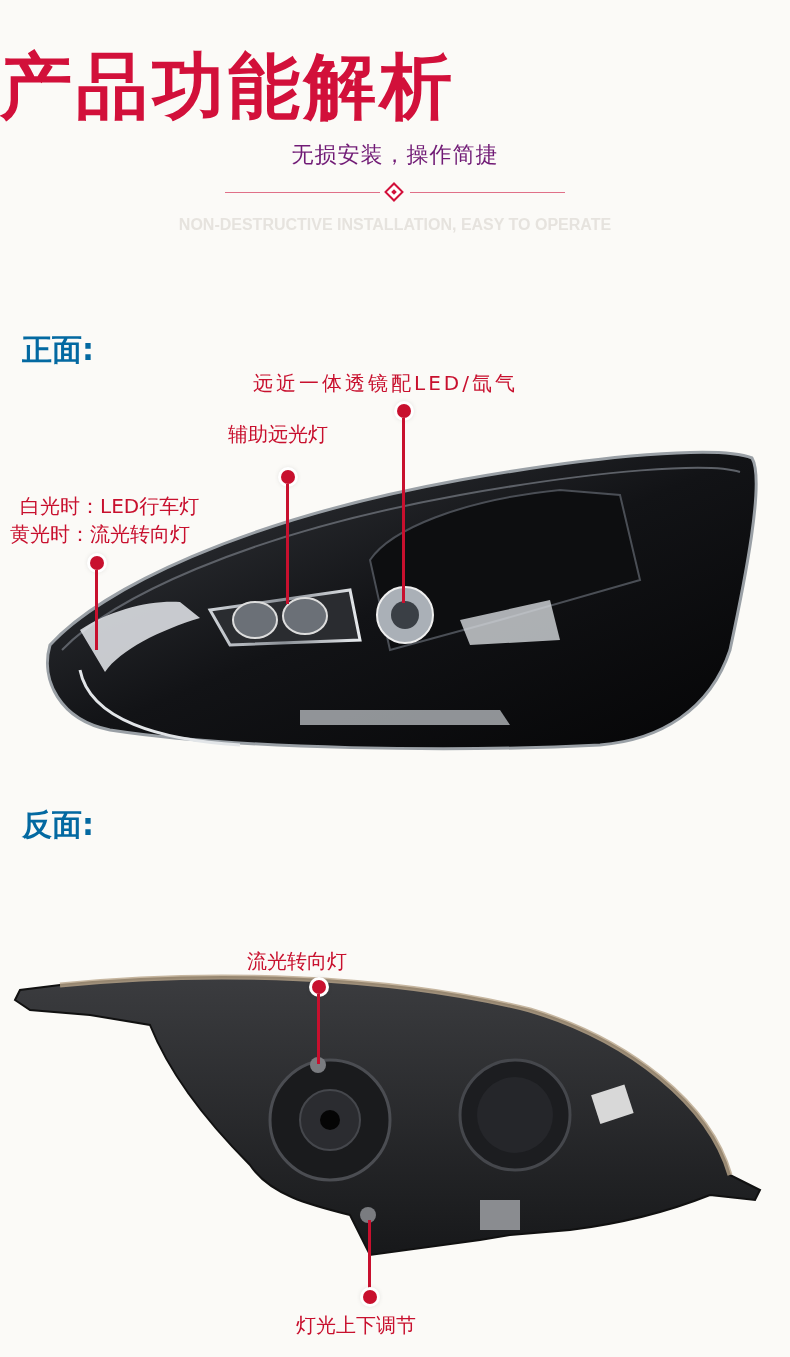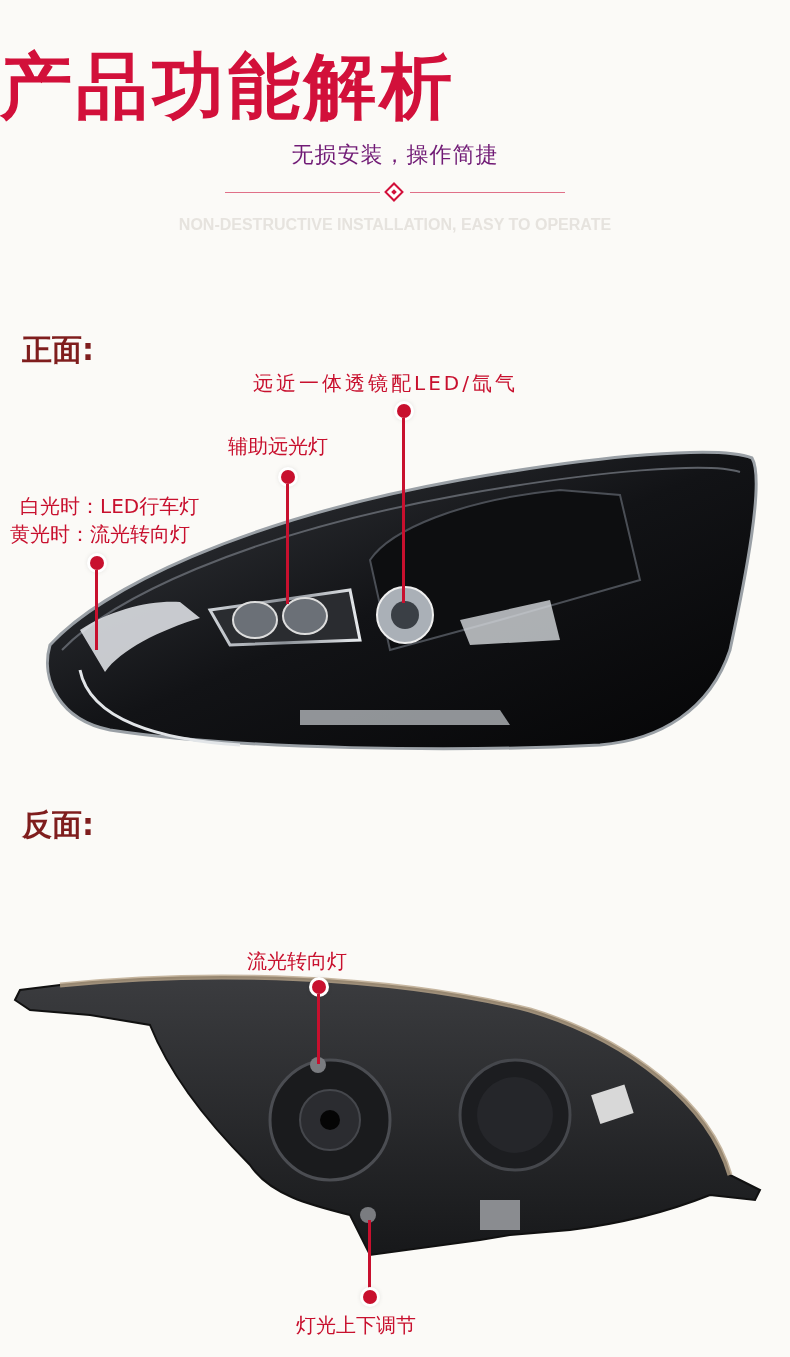--- a/index.html
+++ b/index.html
@@ -24,21 +24,21 @@
   .diamond::after {
     content: ""; position: absolute; left: 3px; top: 3px; width: 4px; height: 4px; background: #d2103a;
   }
   .hero-en {
     position: absolute; left: 0; width: 790px; top: 216px; text-align: center;
     font-size: 16px; font-weight: bold; color: #e6e3de; letter-spacing: 0px;
     font-family: "Liberation Sans", sans-serif;
   }
 
   .section-label {
-    position: absolute; left: 22px; font-size: 30px; font-weight: bold; color: #7f1d1d; line-height: 40px;
+    position: absolute; left: 22px; font-size: 30px; font-weight: bold; color: #0369a1; line-height: 40px;
   }
 
   .callout-text {
     position: absolute; font-size: 20px; font-weight: normal; color: #c8102e; line-height: 26px; white-space: nowrap;
   }
   .callout-dot {
     position: absolute; width: 14px; height: 14px; border-radius: 50%; background: #c8102e;
     box-shadow: 0 0 0 3px #fff, 0 0 6px rgba(0,0,0,0.3);
   }
   .callout-line { position: absolute; width: 3px; background: #c8102e; }
@@ -83,21 +83,21 @@
   <circle cx="365" cy="175" r="14" fill="#3a3f45"></circle>
   <path d="M420 180 L 510 160 L 520 200 L 430 205 Z" fill="#d4d8dc" opacity="0.8"></path>
   <path d="M260 270 L 460 270 L 470 285 L 260 285 Z" fill="#c9cdd2" opacity="0.7"></path>
   <path d="M40 230 C 50 280, 120 300, 200 305" fill="none" stroke="#e2e5e8" stroke-width="3"></path>
 </svg>
 
 <div class="callout-text" style="left:253px; top:370px; letter-spacing:3px;">远近一体透镜配LED/氙气</div>
 <div class="callout-dot" style="left:397px; top:404px;"></div>
 <div class="callout-line" style="left:402px; top:418px; height:185px;"></div>
 
-<div class="callout-text" style="left:228px; top:433px;">辅助远光灯</div>
+<div class="callout-text" style="left:228px; top:421px;">辅助远光灯</div>
 <div class="callout-dot" style="left:281px; top:470px;"></div>
 <div class="callout-line" style="left:286px; top:484px; height:120px;"></div>
 
 <div class="callout-text" style="left:20px; top:493px;text-align:right;">白光时：LED行车灯</div>
 <div class="callout-text" style="left:10px; top:521px;">黄光时：流光转向灯</div>
 <div class="callout-dot" style="left:90px; top:556px;"></div>
 <div class="callout-line" style="left:95px; top:570px; height:80px;"></div>
 
 <div class="section-label" style="top:805px;">反面:</div>
 

